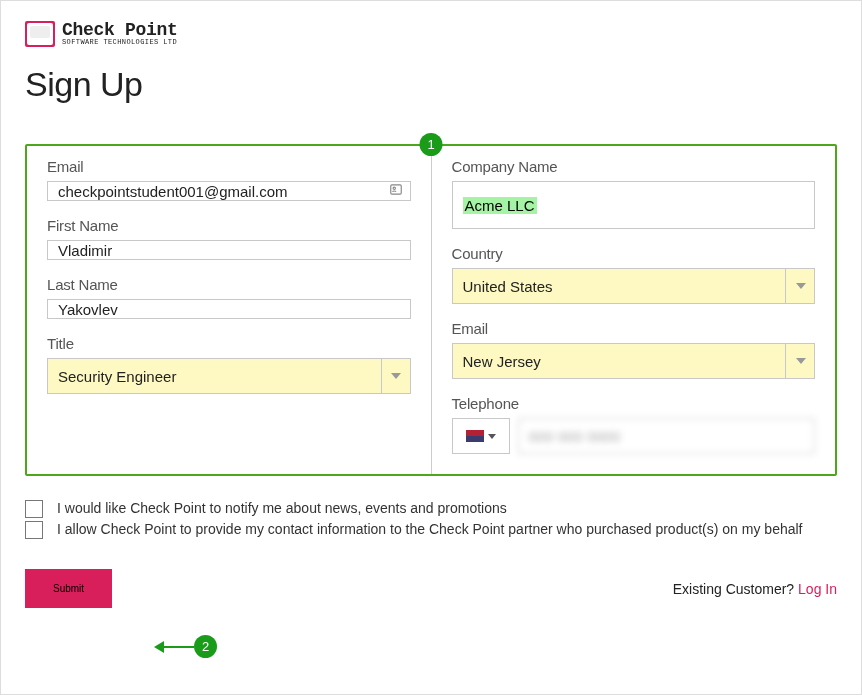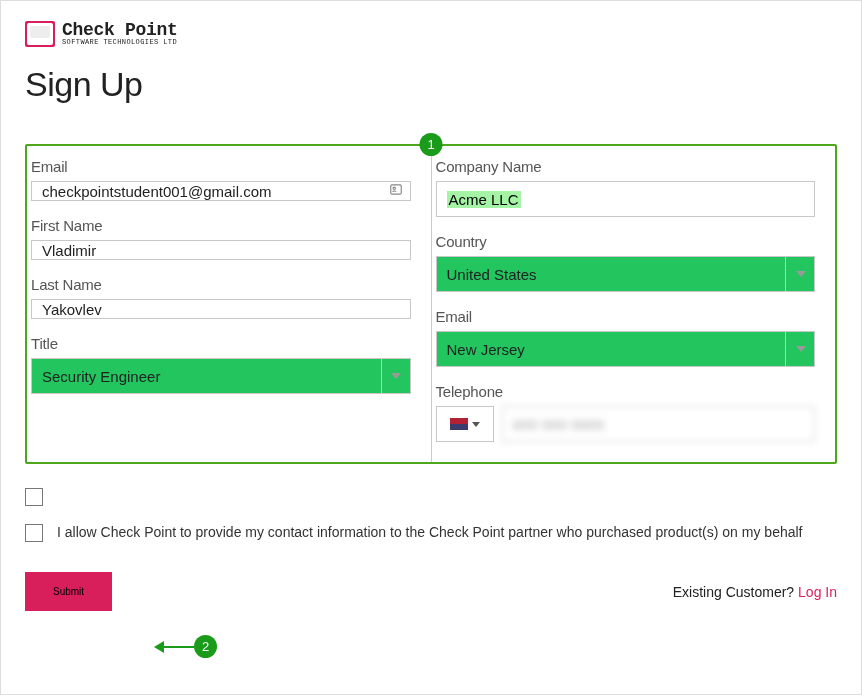--- a/index.html
+++ b/index.html
@@ -10,36 +10,36 @@
     .logo-mark { width: 30px; height: 26px; background: #d81f5b; border-radius: 2px; position: relative; padding: 2px; }
     .logo-mark-inner { width: 100%; height: 100%; background: #fff; border-radius: 2px; position: relative; }
     .logo-mark-inner::before { content:''; position:absolute; left:3px; top:3px; width:20px; height:12px; background:#eee; border-radius:2px; }
     .logo-text { line-height: 1; }
     .logo-main { font-size: 18px; font-weight: 600; color: #222; letter-spacing: -0.3px; }
     .logo-sub { font-size: 7px; color: #222; letter-spacing: 0.4px; }
     
     .page-title { font-size: 34px; font-weight: 400; color: #222; margin-bottom: 40px; letter-spacing: -0.5px; }
     
     .form-box { border: 2px solid #4ea61a; border-radius: 2px; position: relative; display: flex; }
-    .col { flex: 1; padding: 12px 20px 20px 4px; }
+    .col { flex: 1; padding: 12px 20px 20px 20px; }
     .col-left { border-right: 1px solid #ccc; }
     
     .field { margin-bottom: 16px; }
     .field:last-child { margin-bottom: 0; }
     .field-label { font-size: 15px; color: #555; margin-bottom: 6px; display: block; letter-spacing: -0.2px; }
     
     .text-input { width: 100%; height: 20px; border: 1px solid #c8c8c8; padding: 0 10px; font-size: 15px; color: #222; background: #fff; position: relative; }
     .input-wrap { position: relative; }
     .input-icon-right { position: absolute; right: 8px; top: 50%; transform: translateY(-50%); color: #888; font-size: 12px; }
     
     .hl-yellow { background: #a5f3a5; display: inline-block; padding: 0 2px; }
-    .company-input { width: 100%; height: 36px; border: 1px solid #c8c8c8; background: #fff; display: flex; align-items: center; padding: 0 10px; font-size: 15px; }
+    .company-input { width: 100%; height: 48px; border: 1px solid #c8c8c8; background: #fff; display: flex; align-items: center; padding: 0 10px; font-size: 15px; }
     
     .select-wrap { position: relative; }
-    .select-input { width: 100%; height: 36px; border: 1px solid #c8c8c8; padding: 0 10px; font-size: 15px; color: #222; background: #22c55e; display:flex; align-items:center; justify-content:space-between; }
+    .select-input { width: 100%; height: 36px; border: 1px solid #c8c8c8; padding: 0 10px; font-size: 15px; color: #222; background: #fef9c3; display:flex; align-items:center; justify-content:space-between; }
     .chev-box { width: 30px; height: 36px; position:absolute; right:0; top:0; border-left:1px solid #c8c8c8; display:flex; align-items:center; justify-content:center; }
     .chev { width: 0; height:0; border-left:5px solid transparent; border-right:5px solid transparent; border-top:6px solid #999; }
     
     .tel-row { display:flex; gap:8px; }
     .tel-flag { width:58px; height:36px; border:1px solid #c8c8c8; display:flex; align-items:center; justify-content:center; gap:4px; }
     .flag-us { width:18px; height:12px; background: linear-gradient(#b22234 0 50%, #3c3b6e 0 100%); position:relative; }
     .flag-tri { width:0; height:0; border-left:4px solid transparent; border-right:4px solid transparent; border-top:5px solid #555; }
     .tel-num { flex:1; height:36px; border:1px solid #c8c8c8; display:flex; align-items:center; padding:0 10px; font-size:15px; color:#aaa; filter: blur(3px); }
     
     .checkbox-row { display:flex; align-items:flex-start; gap:14px; margin-top:24px; }
@@ -152,22 +152,23 @@
           <div class="tel-num">
               <span>000 000 0000</span>
             </div>
         </div>
       </div>
     </div>
   </div>
 
   <div class="checkbox-row">
     <div class="cb"></div>
+    <div class="cb-label">I would like Check Point to notify me about news, events and promotions</div>
   </div>
-  <div class="checkbox-row" style="margin-top:18px;">
+  <div class="checkbox-row" style="margin-top:3px;">
     <div class="cb"></div>
     <div class="cb-label">I allow Check Point to provide my contact information to the Check Point partner who purchased product(s) on my behalf</div>
   </div>
 
   <div class="bottom-row">
     <button class="submit-btn">Submit</button>
     <div class="existing">
       <span>Existing Customer? </span><a href="#" class="login-link">Log In</a>
     </div>
   </div>

